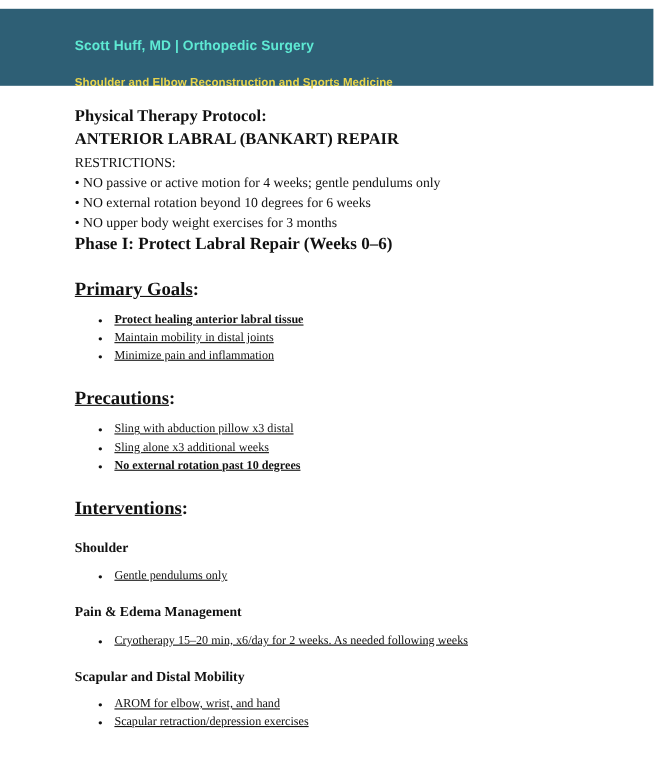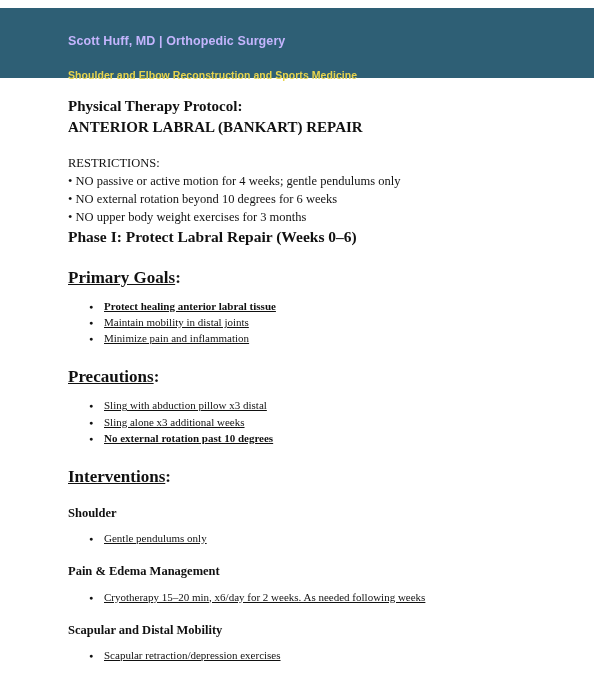--- a/index.html
+++ b/index.html
@@ -33,21 +33,21 @@
     width: 594px;
     height: 70px;
     background: #2e5f75;
     box-sizing: border-box;
     padding: 26px 0 0 68px;
   }
   .practice-name {
     font-family: "Liberation Sans", sans-serif;
     font-size: 12.5px;
     font-weight: 600;
-    color: #c4b5fd;
+    color: #5eead4;
     letter-spacing: 0.1px;
     line-height: 1.25;
     white-space: nowrap;
   }
   .practice-specialty {
     font-family: "Liberation Sans", sans-serif;
     font-size: 10.5px;
     font-weight: 700;
     color: #e8d44d;
     letter-spacing: 0.05px;
@@ -68,21 +68,20 @@
     font-size: 15px;
     font-weight: bold;
     line-height: 1.42;
     margin: 0 0 0 0;
   }
   .doc-title .line2 {
     display: block;
   }
 
   .restrictions {
-    margin-top: 15px;
     font-size: 12.5px;
     line-height: 1.46;
   }
   .restrictions .r-head {
     display: block;
   }
   .restrictions .r-item {
     display: block;
   }
 
@@ -188,17 +187,18 @@
       <li>Gentle pendulums only</li>
     </ul>
 
     <div class="sub-plain">Pain &amp; Edema Management</div>
     <ul class="bullets">
       <li>Cryotherapy 15–20 min, x6/day for 2 weeks. As needed following weeks</li>
     </ul>
 
     <div class="sub-plain">Scapular and Distal Mobility</div>
     <ul class="bullets">
+      <li>AROM for elbow, wrist, and hand</li>
       <li>Scapular retraction/depression exercises</li>
     </ul>
 
   </div>
 </div>
 
 </body></html>

